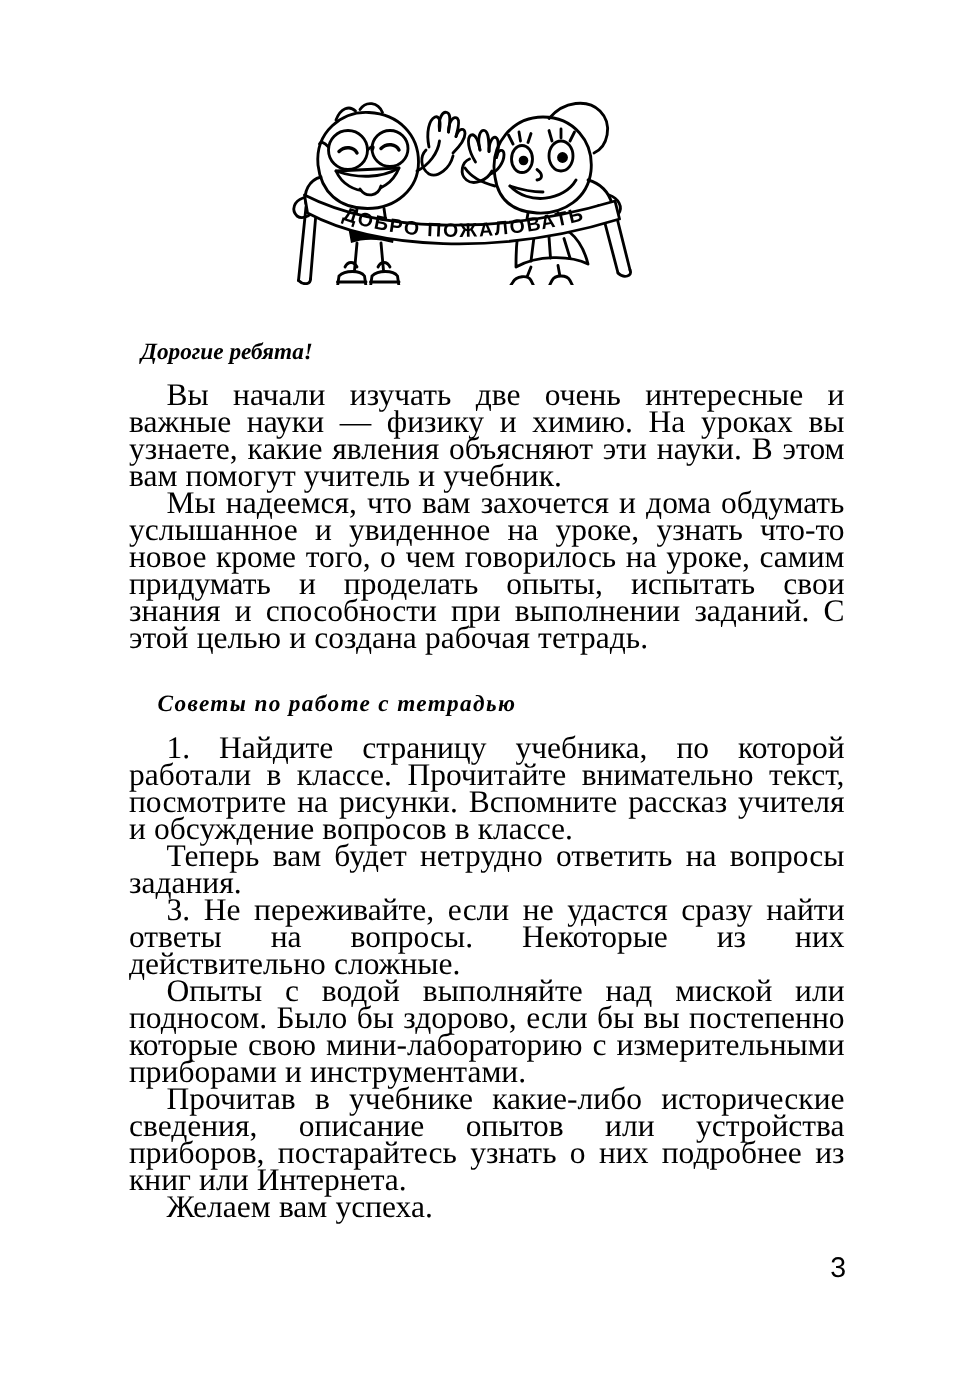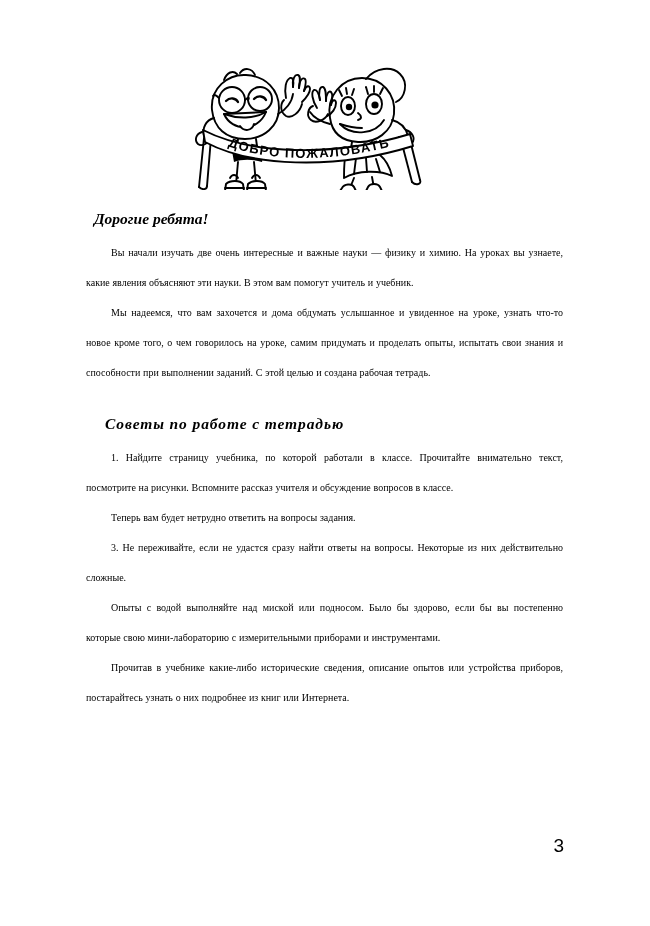--- a/index.html
+++ b/index.html
@@ -42,21 +42,21 @@
     font-weight: bold;
     font-size: 13px;
     letter-spacing: 1.2px;
     fill: #000;
   }
 
   
   .content {
     position: absolute;
     left: 86px;
-    top: 208px;
+    top: 224px;
     width: 477px;
   }
 
   .heading {
     font-family: "Liberation Serif", "DejaVu Serif", serif;
     font-weight: bold;
     font-style: italic;
     font-size: 15.5px;
     line-height: 21px;
     margin: 0;
@@ -67,22 +67,22 @@
   }
   .heading-section {
     padding-left: 19px;
     letter-spacing: 0.9px;
     margin-top: 25px;
     margin-bottom: 9px;
   }
 
   p.para {
     margin: 0;
-    font-size: 10px;
-    line-height: 30px;
+    font-size: 21px;
+    line-height: 18px;
     text-align: justify;
     text-indent: 25px;
     hyphens: manual;
     word-spacing: 0.2px;
   }
   p.para + p.para {
     margin-top: 0;
   }
 
   
@@ -231,17 +231,18 @@
 
     <p class="para">Мы надеемся, что вам захочется и дома обдумать услышанное и увиденное на уроке, узнать что-то новое кроме того, о чем говорилось на уроке, самим придумать и проделать опыты, испытать свои знания и способности при выполнении заданий. С этой целью и создана рабочая тетрадь.</p>
 
     <p class="heading heading-section">Советы по работе с тетрадью</p>
 
     <p class="para">1. Найдите страницу учебника, по которой работали в классе. Прочитайте внимательно текст, посмотрите на рисунки. Вспомните рассказ учителя и обсуждение вопросов в классе.</p>
     <p class="para">Теперь вам будет нетрудно ответить на вопросы задания.</p>
     <p class="para">3. Не переживайте, если не удастся сразу найти ответы на вопросы. Некоторые из них действительно сложные.</p>
     <p class="para">Опыты с водой выполняйте над миской или подносом. Было бы здорово, если бы вы постепенно которые свою мини-лабораторию с измерительными приборами и инструментами.</p>
     <p class="para">Прочитав в учебнике какие-либо исторические сведения, описание опытов или устройства приборов, постарайтесь узнать о них подробнее из книг или Интернета.</p>
+    <p class="para">Желаем вам успеха.</p>
   </div>
 
   <div class="folio">3</div>
 
 </div>
 
 </body></html>

